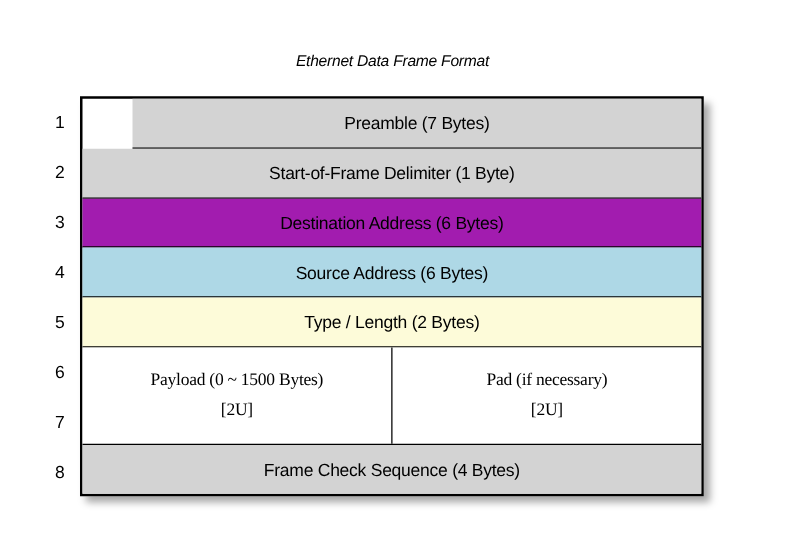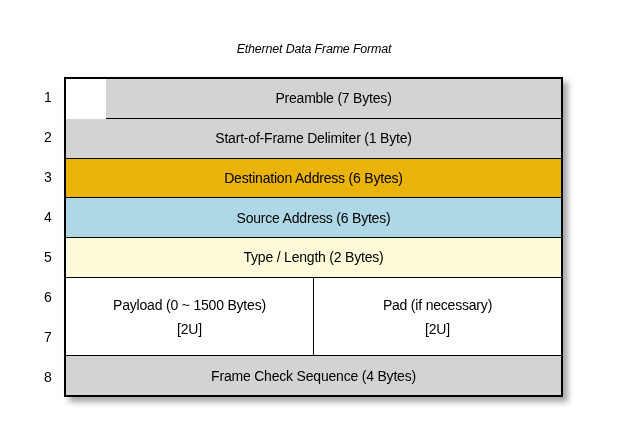--- a/index.html
+++ b/index.html
@@ -116,30 +116,30 @@
     <div class="number-cell">8</div>
   </div>
 
   <div class="frame-table">
     <div class="frow" style="background: rgb(211, 211, 211); margin-left: 40px;">
       <span>Preamble (7 Bytes)</span>
     </div>
     <div class="frow" style="background: rgb(211, 211, 211);">
       <span>Start-of-Frame Delimiter (1 Byte)</span>
     </div>
-    <div class="frow" style="background: #eab308;">
+    <div class="frow" style="background: #a21caf;">
       <span>Destination Address (6 Bytes)</span>
     </div>
     <div class="frow" style="background: rgb(174, 216, 230);">
       <span>Source Address (6 Bytes)</span>
     </div>
     <div class="frow" style="background: rgb(253, 251, 217);">
       <span>Type / Length (2 Bytes)</span>
     </div>
-    <div class="frow split" style="background: rgb(255, 255, 255);">
+    <div class="frow split" style="background: rgb(255, 255, 255); font-family: Liberation Serif, serif;">
       <div class="split-cell left">
         <div class="cell-line">Payload (0 ~ 1500 Bytes)</div>
         <div class="cell-line">[2U]</div>
       </div>
       <div class="split-cell">
         <div class="cell-line">Pad (if necessary)</div>
         <div class="cell-line">[2U]</div>
       </div>
     </div>
     <div class="frow" style="background: rgb(211, 211, 211);">

